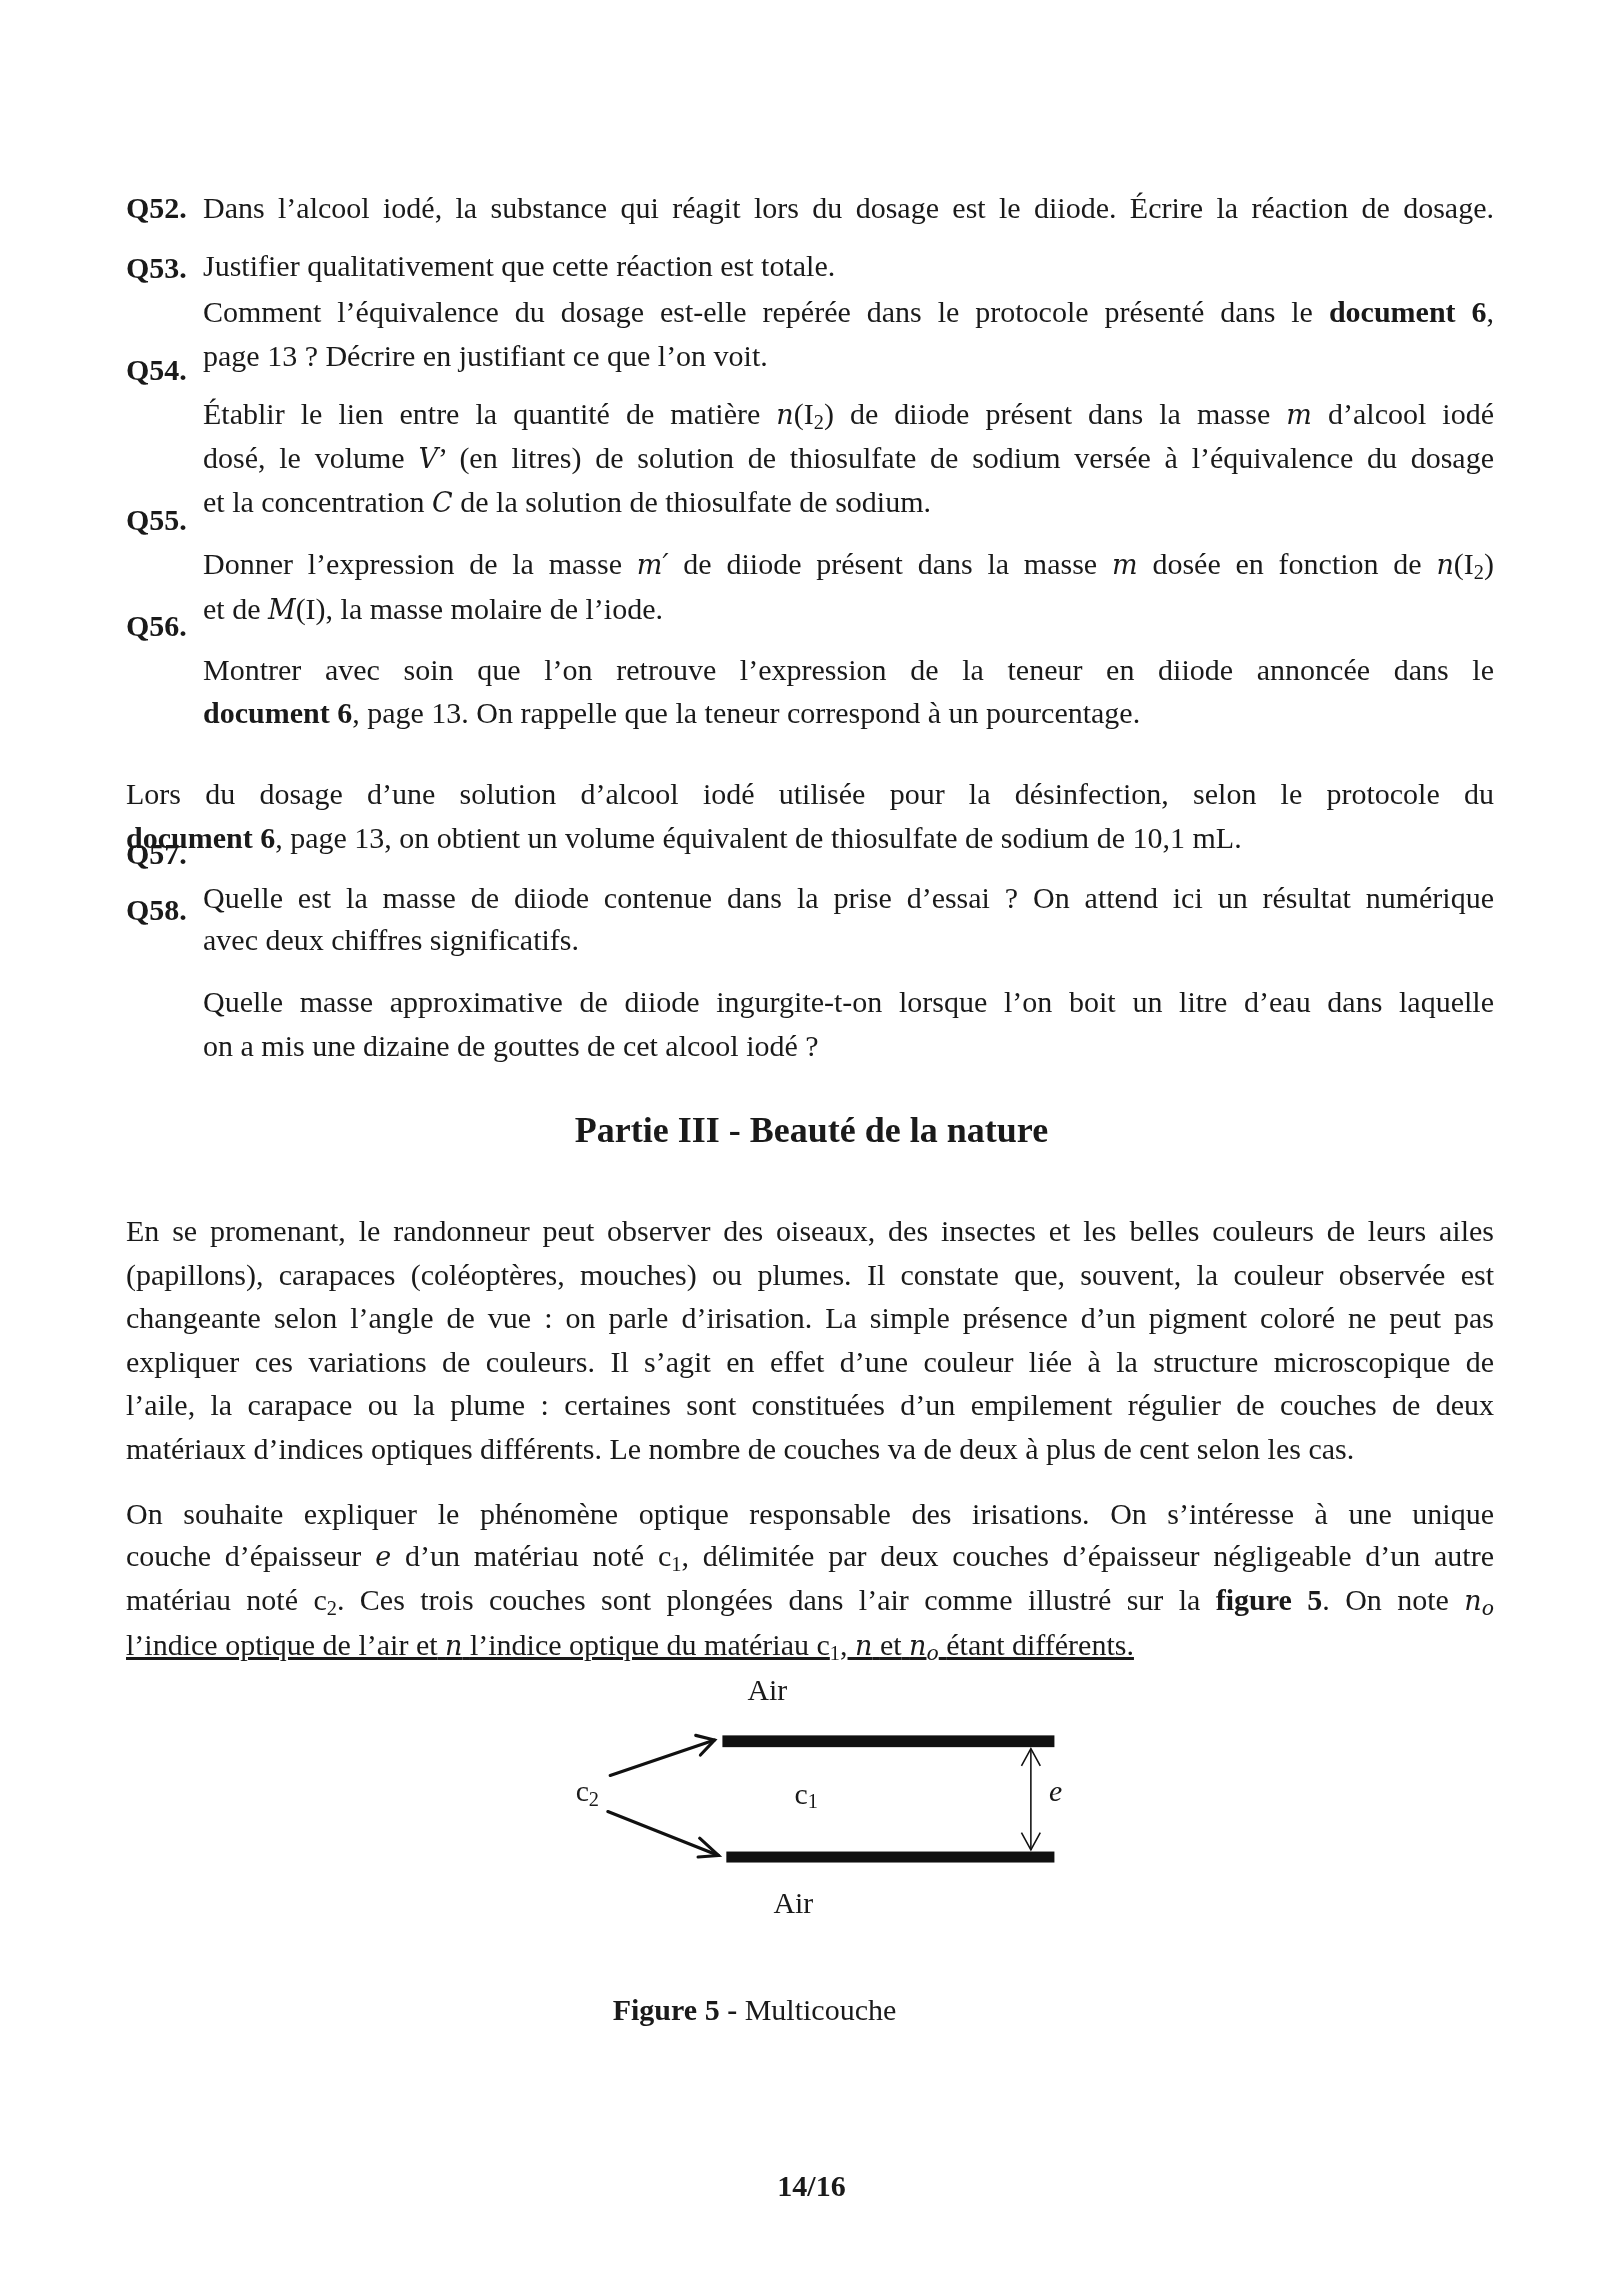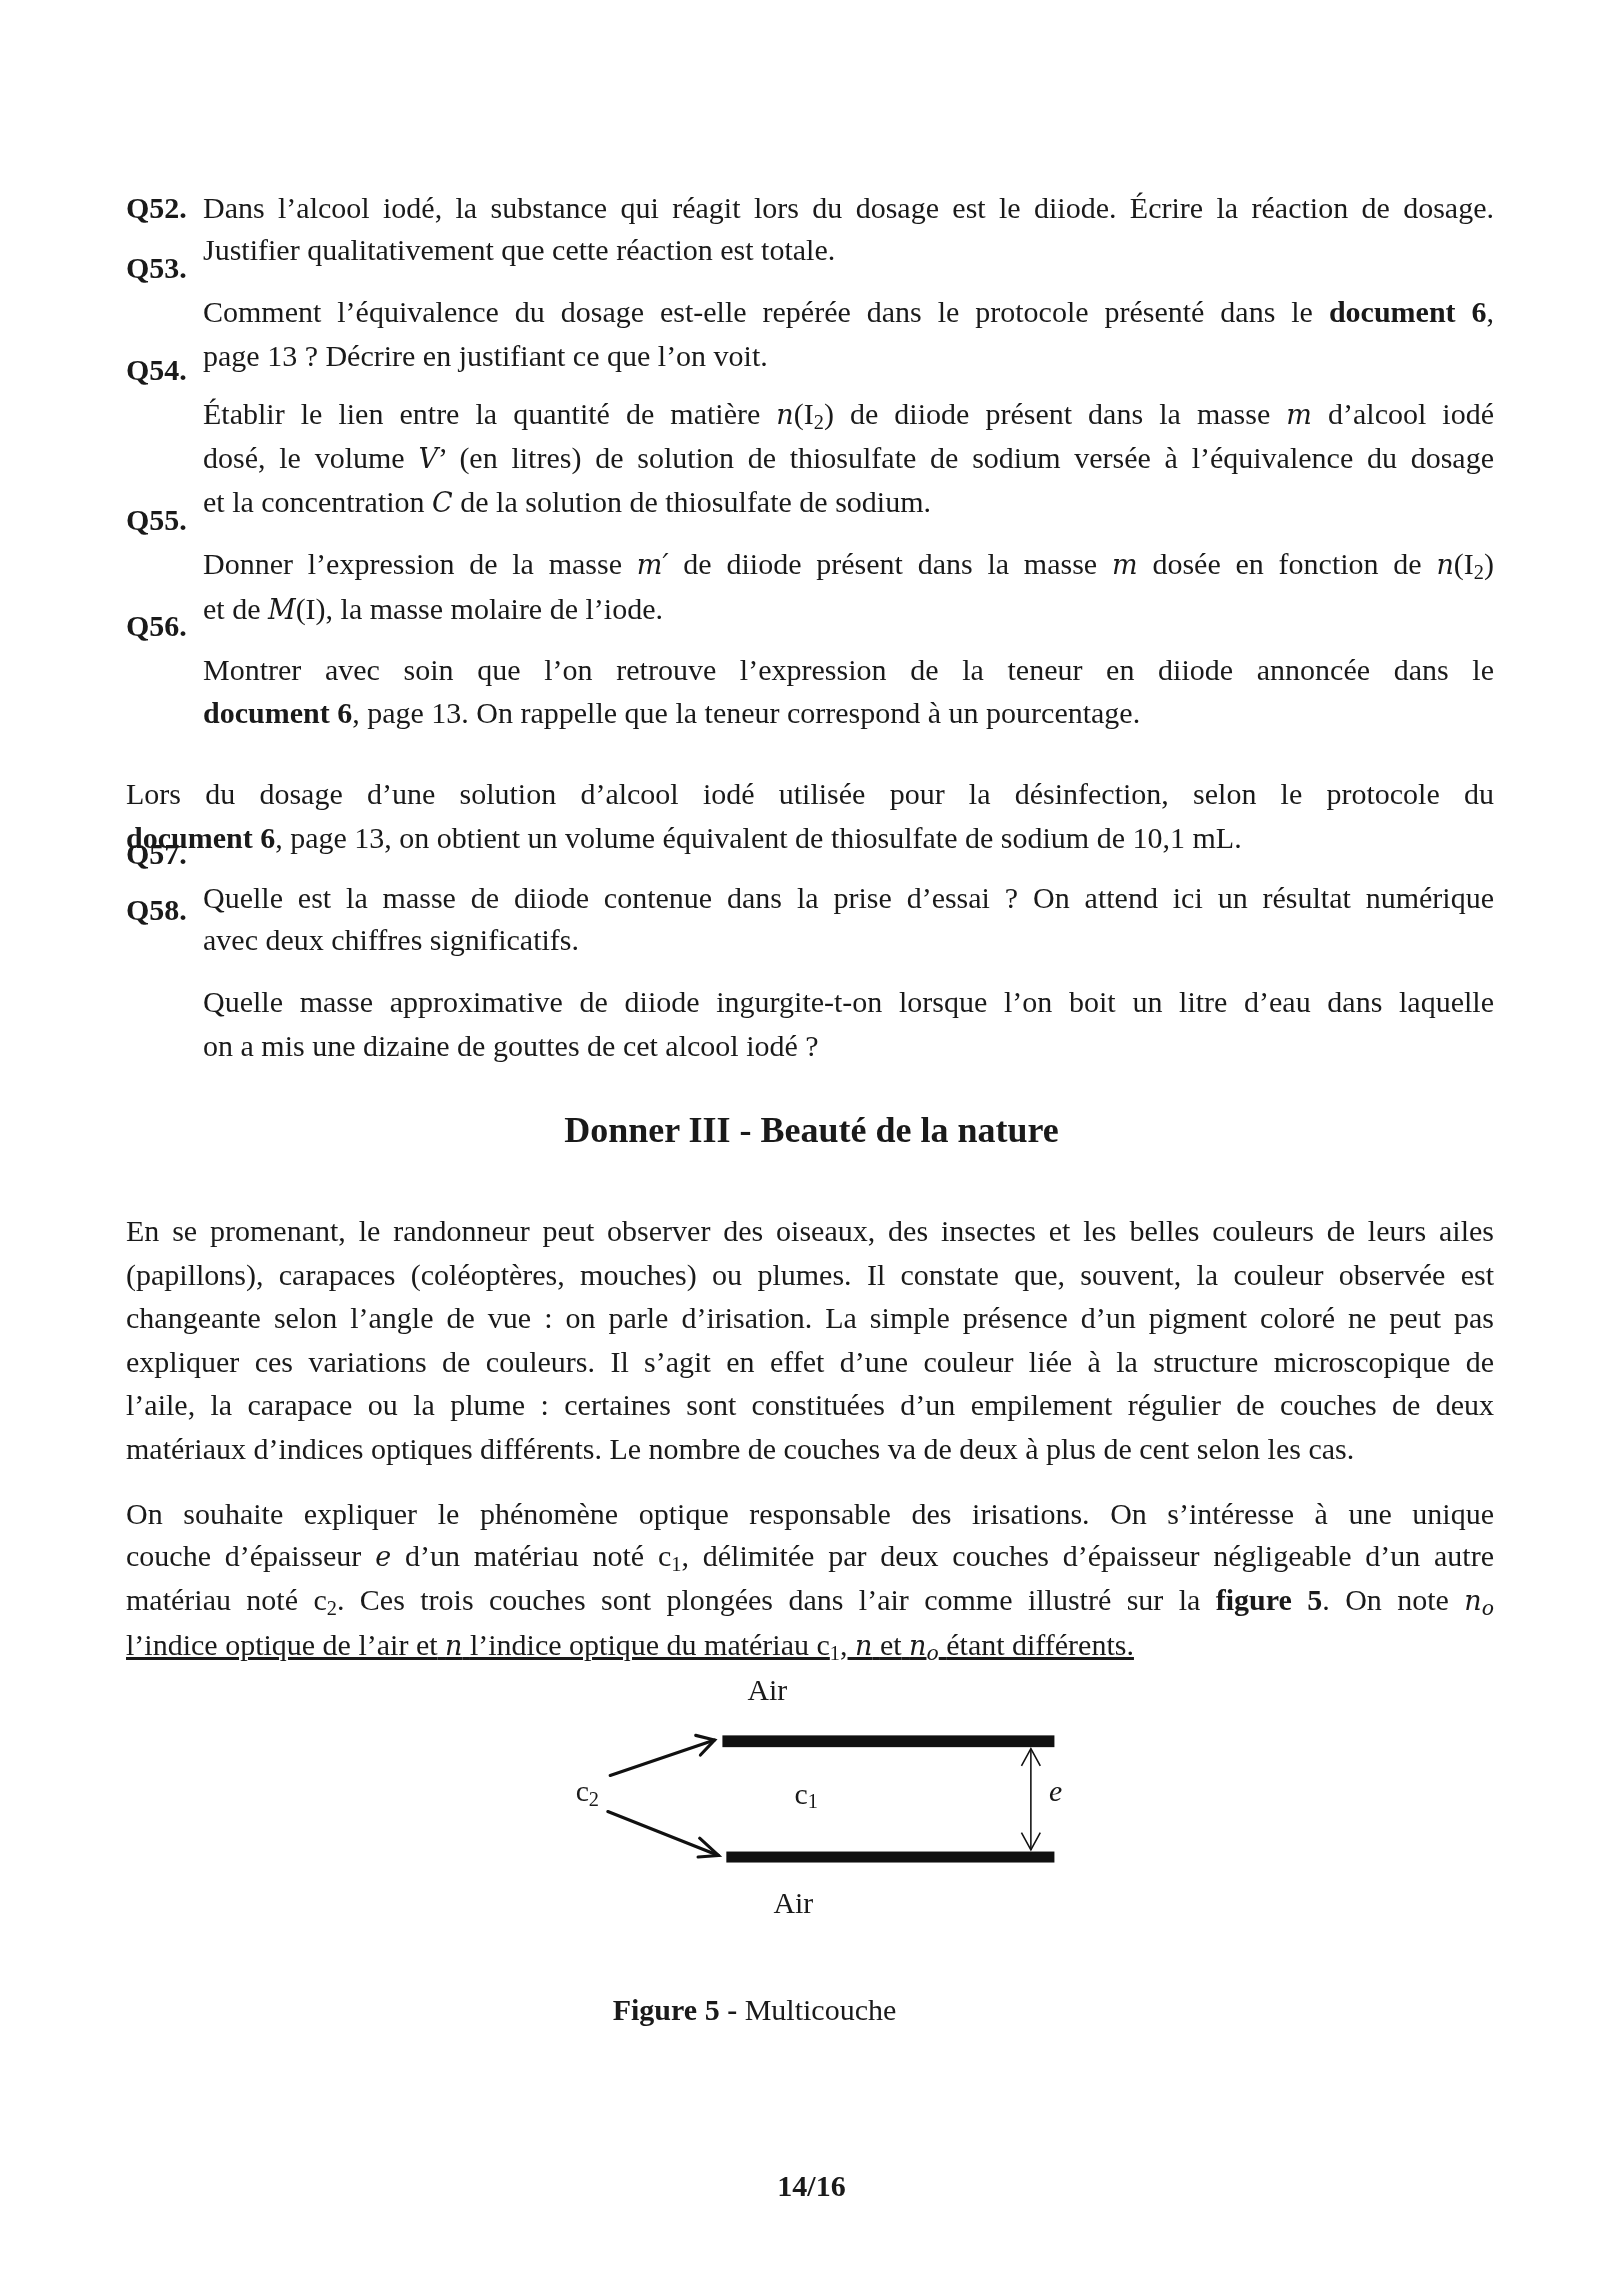--- a/index.html
+++ b/index.html
@@ -16,21 +16,21 @@
   .sub { font-size:20.4px; vertical-align:-4.7px; }
   .fig { position:absolute; left:0; top:0; }
   .caption { position:absolute; left:0; width:1509px; text-align:center; font-size:30px; line-height:36px; }
   .pagenum { position:absolute; left:0; width:1623px; text-align:center; font-size:30px; font-weight:bold; line-height:36px; }
 </style>
 </head>
 <body>
 
 <div class="qlabel" style="top:146px;margin-top:44px;">Q52.</div>
 <div class="ln just q" style="top:146px;">Dans l’alcool iodé, la substance qui réagit lors du dosage est le diiode. Écrire la réaction de dosage.</div>
-<div class="ln q" style="top:188px;">Justifier qualitativement que cette réaction est totale.</div>
+<div class="ln q" style="top:204px;">Justifier qualitativement que cette réaction est totale.</div>
 
 <div class="qlabel" style="top:250px;">Q53.</div>
 <div class="ln just q" style="top:250px;"><span>Comment l’équivalence du dosage est-elle repérée dans le protocole présenté dans le</span> <span class="b">document 6</span><span>,</span></div>
 <div class="ln q" style="top:294px;">page 13 ? Décrire en justifiant ce que l’on voit.</div>
 
 <div class="qlabel" style="top:352px;">Q54.</div>
 <div class="ln just q" style="top:352px;"><span>Établir le lien entre la quantité de matière</span> <span class="math">n</span><span>(I</span><span class="sub">2</span><span>) de diiode présent dans la masse</span> <span class="math">m</span> <span>d’alcool iodé</span></div>
 <div class="ln just q" style="top:396px;"><span>dosé, le volume</span> <span class="math">V</span><span>’ (en litres) de solution de thiosulfate de sodium versée à l’équivalence du dosage</span></div>
 <div class="ln q" style="top:440px;"><span>et la concentration</span> <span class="math">C</span> <span>de la solution de thiosulfate de sodium.</span></div>
 
@@ -46,21 +46,21 @@
 <div class="ln full" style="top:776px;"><span class="b">document 6</span><span>, page 13, on obtient un volume équivalent de thiosulfate de sodium de 10,1 mL.</span></div>
 
 <div class="qlabel" style="top:836px;">Q57.</div>
 <div class="ln just q" style="top:836px;">Quelle est la masse de diiode contenue dans la prise d’essai ? On attend ici un résultat numérique</div>
 <div class="ln q" style="top:878px;">avec deux chiffres significatifs.</div>
 
 <div class="qlabel" style="top:892px;">Q58.</div>
 <div class="ln just q" style="top:940px;">Quelle masse approximative de diiode ingurgite-t-on lorsque l’on boit un litre d’eau dans laquelle</div>
 <div class="ln q" style="top:984px;">on a mis une dizaine de gouttes de cet alcool iodé ?</div>
 
-<div class="heading" style="top:1108px;">Donner III - Beauté de la nature</div>
+<div class="heading" style="top:1108px;">Partie III - Beauté de la nature</div>
 
 <div class="ln just full" style="top:1169px;">En se promenant, le randonneur peut observer des oiseaux, des insectes et les belles couleurs de leurs ailes</div>
 <div class="ln just full" style="top:1213px;">(papillons), carapaces (coléoptères, mouches) ou plumes. Il constate que, souvent, la couleur observée est</div>
 <div class="ln just full" style="top:1256px;">changeante selon l’angle de vue : on parle d’irisation. La simple présence d’un pigment coloré ne peut pas</div>
 <div class="ln just full" style="top:1300px;">expliquer ces variations de couleurs. Il s’agit en effet d’une couleur liée à la structure microscopique de</div>
 <div class="ln just full" style="top:1343px;">l’aile, la carapace ou la plume : certaines sont constituées d’un empilement régulier de couches de deux</div>
 <div class="ln full" style="top:1387px;">matériaux d’indices optiques différents. Le nombre de couches va de deux à plus de cent selon les cas.</div>
 
 <div class="ln just full" style="top:1452px;">On souhaite expliquer le phénomène optique responsable des irisations. On s’intéresse à une unique</div>
 <div class="ln just full" style="top:1494px;"><span>couche d’épaisseur</span> <span class="math">e</span> <span>d’un matériau noté c</span><span class="sub">1</span><span>, délimitée par deux couches d’épaisseur négligeable d’un autre</span></div>

